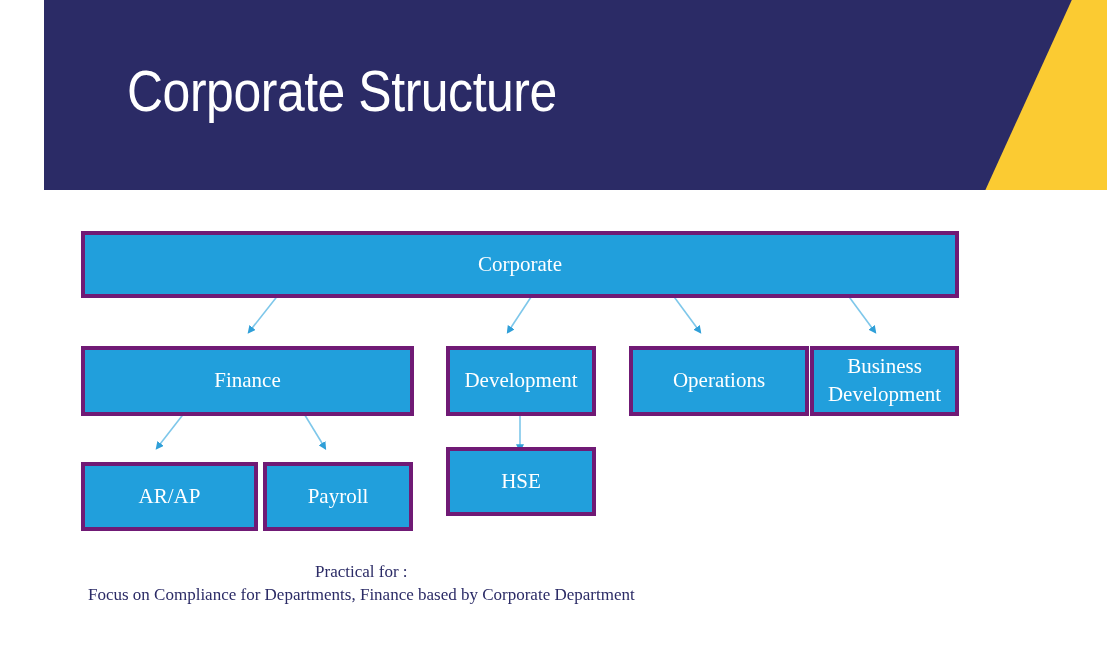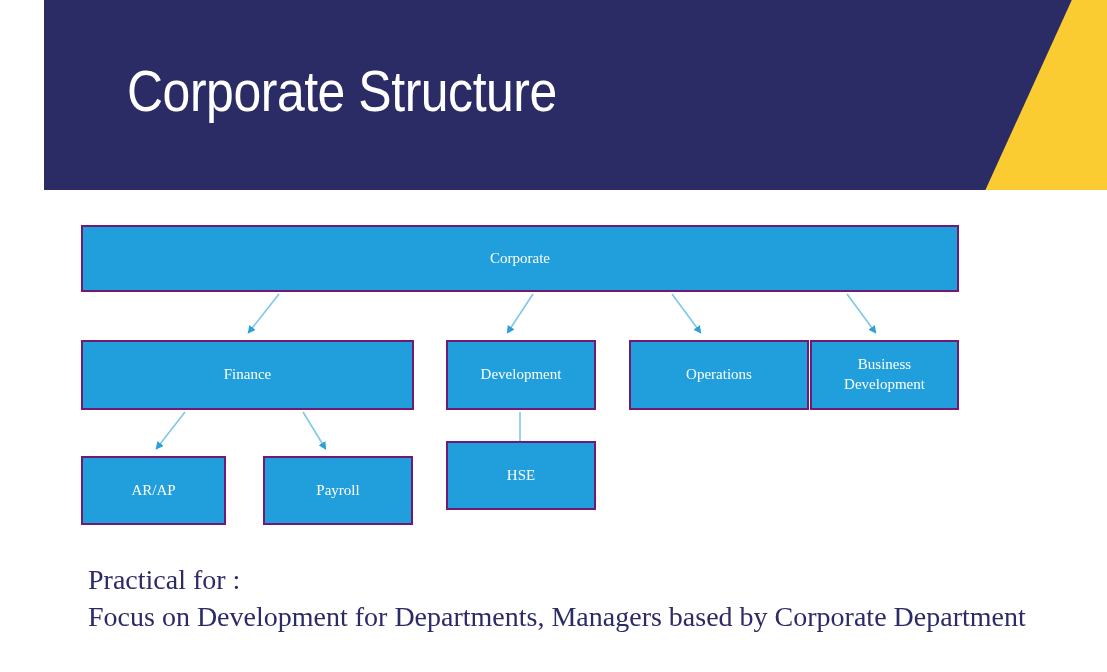--- a/index.html
+++ b/index.html
@@ -62,42 +62,44 @@
     position: absolute;
     left: 0;
     top: 0;
     width: 1107px;
     height: 482px;
     pointer-events: none;
   }
   .node {
     position: absolute;
     background: #219fdc;
-    border: 2px solid #701a75;
+    border: 4px solid #701a75;
     box-sizing: border-box;
     display: flex;
     align-items: center;
     justify-content: center;
     text-align: center;
     color: #ffffff;
     font-family: "Liberation Serif", serif;
-    font-size: 15px;
+    font-size: 21px;
     line-height: 1.32;
     padding: 2px 6px;
+    margin-top: 6px;
   }
 
   
   #caption {
     position: absolute;
     left: 88px;
     top: 561px;
     color: #2b2b66;
     font-family: "Liberation Serif", serif;
-    font-size: 28px;
+    font-size: 17px;
     line-height: 1.33;
+    text-align: center;
   }
   #caption div { white-space: nowrap; }
 </style>
 </head>
 <body>
 
 <div id="slide">
 
   <div id="header-band">
     <div id="header-accent"></div>
@@ -140,30 +142,30 @@
     <div class="node" style="left:446px; top:150px; width:150px; height:70px;">
       <span>Development</span>
     </div>
     <div class="node" style="left:629px; top:150px; width:180px; height:70px;">
       <span>Operations</span>
     </div>
     <div class="node" style="left:810px; top:150px; width:149px; height:70px;">
       <span>Business Development</span>
     </div>
 
-    <div class="node" style="left:81px; top:266px; width:145px; height:69px;">
+    <div class="node" style="left:81px; top:266px; width:177px; height:69px;">
       <span>AR/AP</span>
     </div>
     <div class="node" style="left:263px; top:266px; width:150px; height:69px;">
       <span>Payroll</span>
     </div>
     <div class="node" style="left:446px; top:251px; width:150px; height:69px;">
       <span>HSE</span>
     </div>
 
   </div>
 
   <div id="caption">
     <div>Practical for :</div>
-    <div>Focus on Development for Departments, Managers based by Corporate Department</div>
+    <div>Focus on Compliance for Departments, Finance based by Corporate Department</div>
   </div>
 
 </div>
 
 </body></html>

